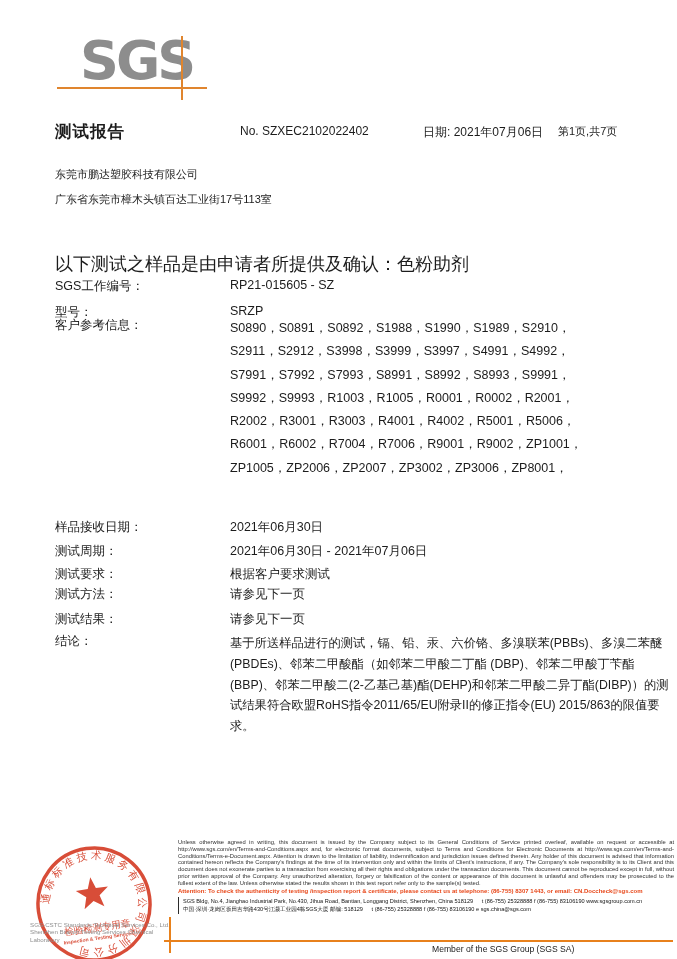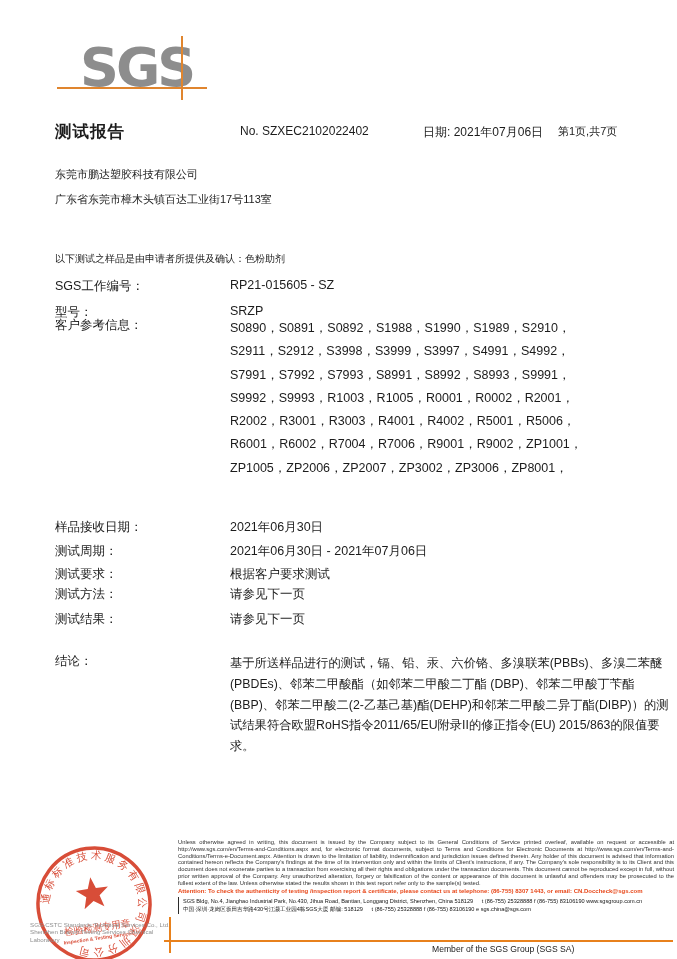--- a/index.html
+++ b/index.html
@@ -5,38 +5,38 @@
   html,body{margin:0;padding:0;}
   body{
     width:677px;height:959px;background:#ffffff;position:relative;
     font-family:"Liberation Sans","DejaVu Sans",sans-serif;color:#1c1c1c;
     overflow:hidden;
   }
   .abs{position:absolute;}
 
   
   .logo-text{
-    left:80px;top:41px;font-size:54px;font-weight:700;color:#8d8d8d;
+    left:80px;top:34px;font-size:54px;font-weight:700;color:#8d8d8d;
     letter-spacing:-3px;line-height:1;font-family:"DejaVu Sans",sans-serif;
   }
   .logo-hline{left:57px;top:87px;width:150px;height:2px;background:#e0852e;}
   .logo-vline{left:181px;top:36px;width:2px;height:64px;background:#e0852e;}
 
   
   .doc-header{left:55px;top:121px;width:600px;height:22px;}
   .report-title{font-size:16.5px;font-weight:700;letter-spacing:1px;}
   .report-no{position:absolute;left:185px;top:3px;font-size:12px;}
   .report-date{position:absolute;left:368px;top:3px;font-size:12px;}
   .report-page{position:absolute;left:503px;top:3px;font-size:11px;}
 
   
   .applicant{left:55px;top:162px;font-size:11px;line-height:24.5px;}
 
   
-  .intro{left:55px;top:252px;font-size:10px;}
+  .intro{left:55px;top:252px;font-size:18px;}
   .frow{position:absolute;left:55px;width:615px;font-size:12.5px;}
   .fvalue{position:absolute;left:175px;top:0;}
   .ref-lines{left:230px;top:317px;font-size:12.5px;line-height:23.3px;}
   .conclusion-text{width:444px;line-height:20.8px;font-size:12.3px;text-align:left;}
 
   
   .stamp{left:34px;top:844px;transform:rotate(-8deg);opacity:0.9;}
   .stamp-under{left:30px;top:921px;width:150px;font-size:6.2px;line-height:7.4px;color:#8f8f8f;}
   .footer-right{left:178px;top:839px;width:496px;}
   .disclaimer{font-size:5.8px;line-height:6.8px;color:#303030;text-align:justify;margin:0;}
@@ -109,21 +109,21 @@
 <div class="frow" style="top:586px">
   <span>测试方法：</span>
   <span class="fvalue">请参见下一页</span>
 </div>
 
 <div class="frow" style="top:611px">
   <span>测试结果：</span>
   <span class="fvalue">请参见下一页</span>
 </div>
 
-<div class="frow" style="top:653px">
+<div class="frow" style="top:633px">
   <span>结论：</span>
   <span class="fvalue conclusion-text">基于所送样品进行的测试，镉、铅、汞、六价铬、多溴联苯(PBBs)、多溴二苯醚(PBDEs)、邻苯二甲酸酯（如邻苯二甲酸二丁酯 (DBP)、邻苯二甲酸丁苄酯(BBP)、邻苯二甲酸二(2-乙基己基)酯(DEHP)和邻苯二甲酸二异丁酯(DIBP)）的测试结果符合欧盟RoHS指令2011/65/EU附录II的修正指令(EU) 2015/863的限值要求。</span>
 </div>
 
 <svg class="abs stamp" width="120" height="120" viewBox="0 0 120 120">
   <circle cx="60" cy="60" r="56" fill="none" stroke="#d43a23" stroke-width="3.5"></circle>
   <defs>
     <path id="ringPath" d="M60,60 m-45,0 a45,45 0 1,1 90,0 a45,45 0 1,1 -90,0"></path>
   </defs>
   <text fill="#d43a23" font-size="10.5" letter-spacing="3">

